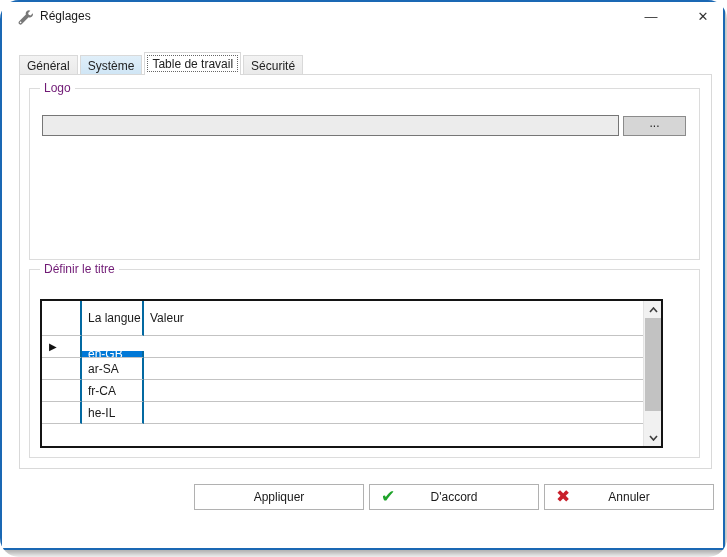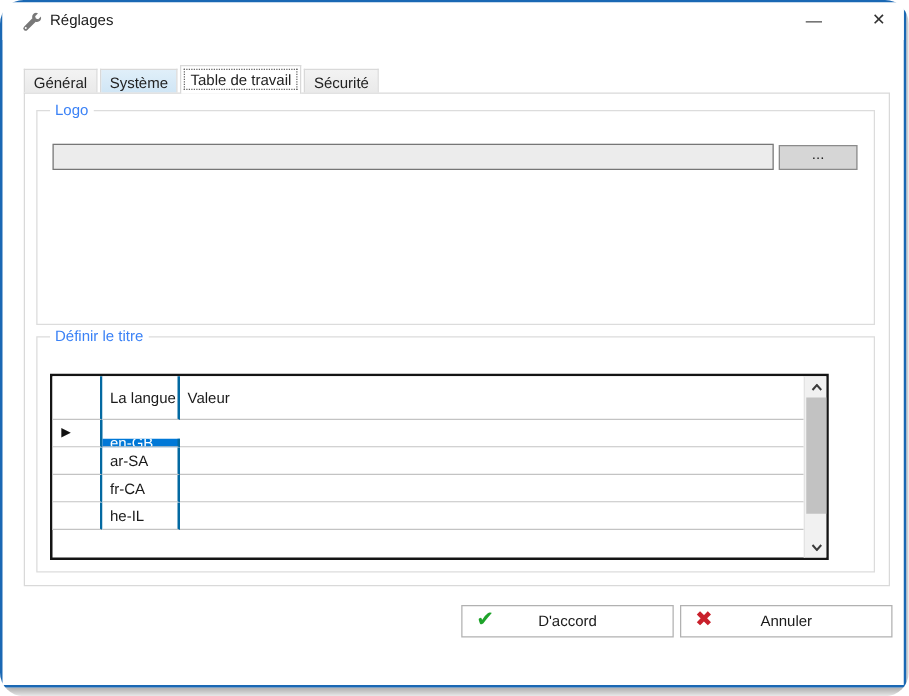--- a/index.html
+++ b/index.html
@@ -22,21 +22,21 @@
        margin-right:2px;position:relative;}
   .tab.hover{background:linear-gradient(#e0eff9,#cfe5f5);}
   .tab.active{height:23px;background:#fff;z-index:3;outline:1px dotted #666;outline-offset:-4px;}
   .panel{position:absolute;left:17px;top:72px;width:693px;height:395px;background:#fff;
          border:1px solid #d9d9d9;}
   
   .groupbox{position:absolute;border:1px solid #dcdcdc;background:#fff;}
   .group-logo{left:27px;top:86px;width:671px;height:172px;}
   .group-titre{left:27px;top:267px;width:671px;height:189px;}
   .group-label{position:absolute;left:10px;top:-8px;background:#fff;padding:0 4px;
-               font-size:12px;color:#3b82f6;text-align:right;}
+               font-size:12px;color:#701a75;text-align:right;}
   
   .path-field{position:absolute;left:40px;top:113px;width:577px;height:21px;background:#ececec;
               border:1px solid #767676;font-size:12px;color:#333;padding:0 4px;outline:none;}
   .browse-btn{position:absolute;left:621px;top:114px;width:63px;height:20px;background:#d6d6d6;
               border:1px solid #8b8b8b;font-size:12px;color:#222;display:flex;align-items:center;
               justify-content:center;line-height:8px;padding-bottom:6px;}
   .delete-btn{position:absolute;left:40px;top:212px;width:330px;height:26px;background:#e0e0e0;
               border:1px solid #b0b0b0;font-size:12px;color:#222;display:flex;align-items:center;
               justify-content:center;}
   
@@ -150,20 +150,23 @@
         </div>
         <div class="vs-thumb"></div>
         <div class="vs-btn vs-down">
           <svg width="9" height="6" viewBox="0 0 9 6">
             <polyline points="1,1 4.5,5 8,1" fill="none" stroke="#3c3c3c" stroke-width="1.6"></polyline>
           </svg>
         </div>
       </div>
     </div>
 
+    <div class="footer-btn fb-apply">
+      <span>Appliquer</span>
+    </div>
     <div class="footer-btn fb-ok">
       <span class="btn-glyph glyph-ok">✔</span>
       <span>D'accord</span>
     </div>
     <div class="footer-btn fb-cancel">
       <span class="btn-glyph glyph-cancel">✖</span>
       <span>Annuler</span>
     </div>
 
   </div>

